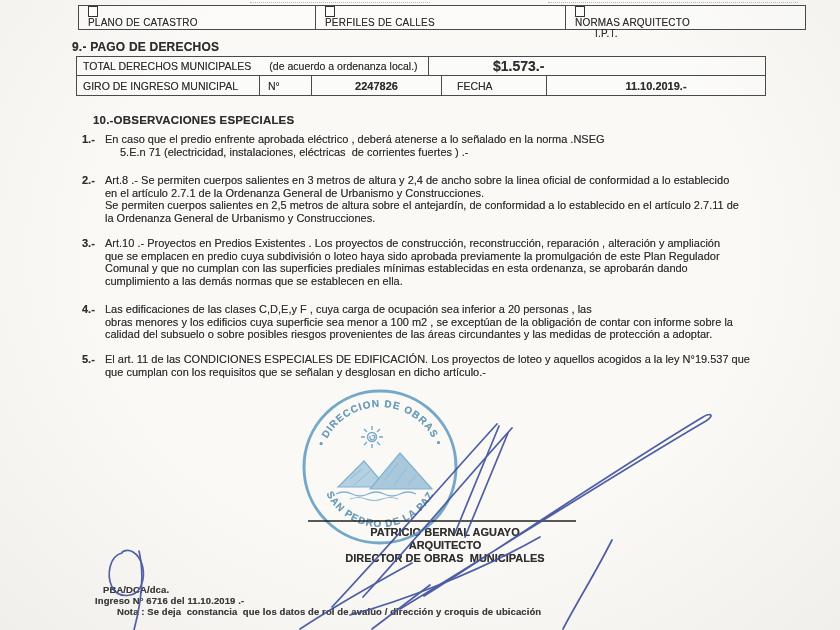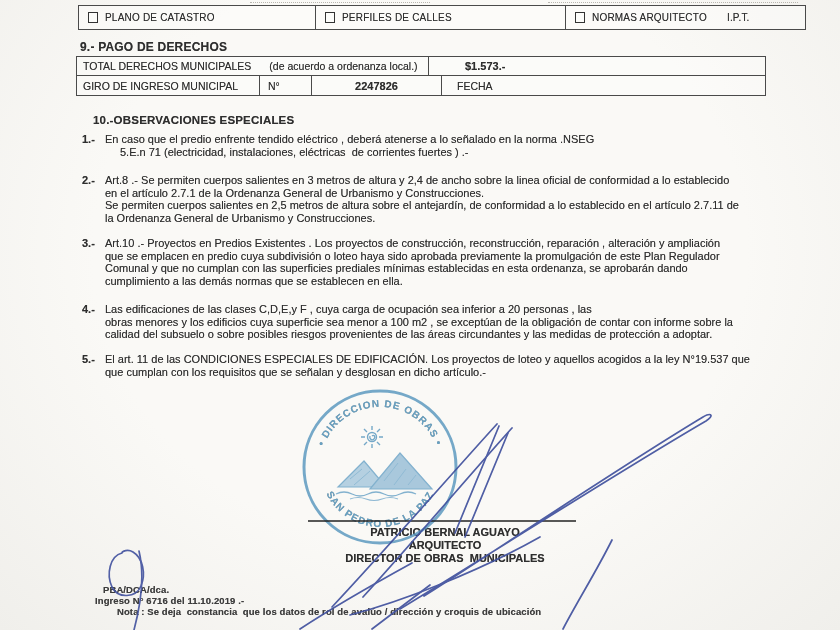--- a/index.html
+++ b/index.html
@@ -15,29 +15,29 @@
   }
   .abs{position:absolute;}
   .line{white-space:pre;}
   .scan{text-shadow:0 0 .5px rgba(47,47,47,.55);}
   
   .toptable{
     left:78px;top:5px;width:726px;height:23px;
     border:1.2px solid #4a4a4a;display:flex;align-items:stretch;
     background:rgba(255,255,255,.35);
   }
-  .topcell{display:flex;align-items:center;padding-left:9px;font-size:10px;letter-spacing:.2px;}
+  .topcell{display:flex;align-items:flex-start;padding-left:9px;font-size:10px;letter-spacing:.2px;flex-direction:column;}
   .topcell + .topcell{border-left:1.2px solid #4a4a4a;}
   .cb{
     display:inline-block;width:8px;height:9px;border:1.4px solid #333;
     margin-right:7px;flex:0 0 auto;background:#fcfcfa;
   }
   .remnant{border-top:1.5px dotted #b9b7b1;height:0;}
   
-  .h9{left:80px;top:40px;font-size:12px;font-weight:bold;letter-spacing:.2px;}
+  .h9{left:72px;top:40px;font-size:12px;font-weight:bold;letter-spacing:.2px;}
   .feetable{
     left:76px;top:56px;width:688px;height:38px;
     border:1.2px solid #4a4a4a;background:rgba(255,255,255,.3);
     font-size:10.5px;
   }
   .feerow{display:flex;height:19px;align-items:center;box-sizing:border-box;}
   .feerow.first{border-bottom:1.2px solid #4a4a4a;}
   .feecell{box-sizing:border-box;height:100%;display:flex;align-items:center;overflow:hidden;white-space:nowrap;}
   .feecell.bl{border-left:1.2px solid #4a4a4a;}
   .bold{font-weight:bold;}
@@ -80,46 +80,49 @@
 
   <div class="abs h9 line">9.- PAGO DE DERECHOS</div>
   <div class="abs feetable">
     <div class="feerow first">
       <div class="feecell" style="width:182px;padding-left:6px;">
         <span class="line">TOTAL DERECHOS MUNICIPALES</span>
       </div>
       <div class="feecell" style="width:169px;justify-content:center;">
         <span class="line">(de acuerdo a ordenanza local.)</span>
       </div>
-      <div class="feecell bl bold" style="flex:1;padding-left:36px;font-size:11px;">
+      <div class="feecell bl bold" style="flex:1;padding-left:64px;font-size:14px;">
         <span class="line">$1.573.-</span>
       </div>
     </div>
     <div class="feerow">
       <div class="feecell" style="width:182px;padding-left:6px;">
         <span class="line">GIRO DE INGRESO MUNICIPAL</span>
       </div>
       <div class="feecell bl" style="width:52px;padding-left:8px;">
         <span class="line">N°</span>
       </div>
       <div class="feecell bl bold" style="width:130px;justify-content:center;font-size:11px;">
         <span class="line">2247826</span>
       </div>
       <div class="feecell bl" style="width:105px;padding-left:15px;">
         <span class="line">FECHA</span>
       </div>
+      <div class="feecell bl bold" style="flex:1;justify-content:center;font-size:11px;">
+        <span class="line">11.10.2019.-</span>
+      </div>
     </div>
   </div>
 
   <div class="abs h10 line">10.-OBSERVACIONES ESPECIALES</div>
 
   <div class="abs obs" style="top:133px;">
     <span class="num line">1.-</span>
     <div class="body">
-      <div class="line">En caso que el predio enfrente tendido eléctrico , deberá atenerse a lo señalado en la norma .NSEG</div>
+      <div class="line">En caso que el predio enfrente aprobada eléctrico , deberá atenerse a lo señalado en la norma .NSEG</div>
       <div class="line indent">5.E.n 71 (electricidad, instalaciones, eléctricas  de corrientes fuertes ) .-</div>
     </div>
   </div>
 
   <div class="abs obs" style="top:174px;">
     <span class="num line">2.-</span>
     <div class="body">
       <div class="line">Art.8 .- Se permiten cuerpos salientes en 3 metros de altura y 2,4 de ancho sobre la linea oficial de conformidad a lo establecido</div>
       <div class="line">en el artículo 2.7.1 de la Ordenanza General de Urbanismo y Construcciones.</div>
       <div class="line">Se permiten cuerpos salientes en 2,5 metros de altura sobre el antejardín, de conformidad a lo establecido en el artículo 2.7.11 de</div>

